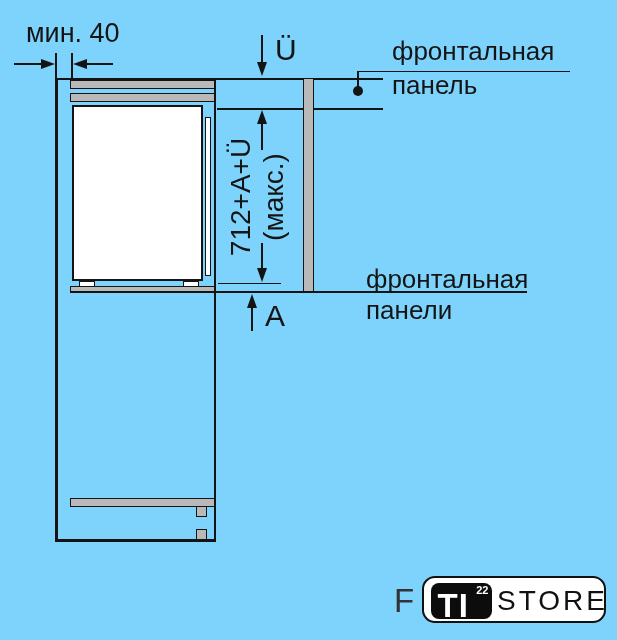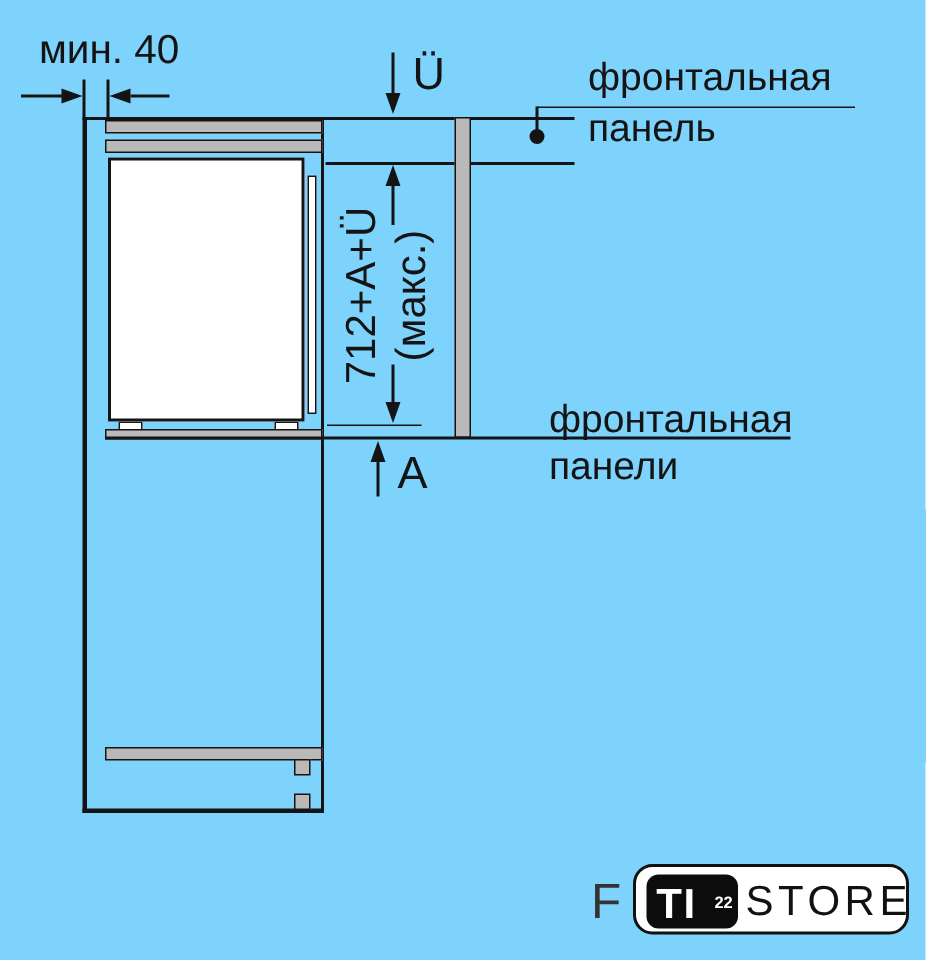--- a/index.html
+++ b/index.html
@@ -89,19 +89,19 @@
 
   <div class="ln" style="left:70px;top:290.5px;width:457px;height:2.4px;"></div>
   <div class="note" style="left:366px;top:264px;line-height:30.5px;">
     <div>фронтальная</div>
     <div>панели</div>
   </div>
 
   <div class="txt" style="left:394px;top:582px;font-size:33px;color:#333;">F</div>
   <div class="logo-rrect" style="left:422px;top:576px;width:184px;height:47px;">
     <div class="logo-box" style="left:6.5px;top:4.5px;width:61px;height:36px;">
-      <span style="position:absolute;left:7px;top:4px;font-size:28px;font-weight:bold;letter-spacing:1px;">TI</span>
-      <span style="position:absolute;right:3px;top:13px;font-size:11px;font-weight:bold;">22</span>
+      <span style="position:absolute;left:7px;top:4px;font-size:33px;font-weight:bold;letter-spacing:1px;">TI</span>
+      <span style="position:absolute;right:3px;top:1px;font-size:11px;font-weight:bold;">22</span>
     </div>
     <span style="position:absolute;left:73px;top:7px;font-size:28px;letter-spacing:3px;color:#111;">STORE</span>
   </div>
 
 </div>
 
 </body></html>

